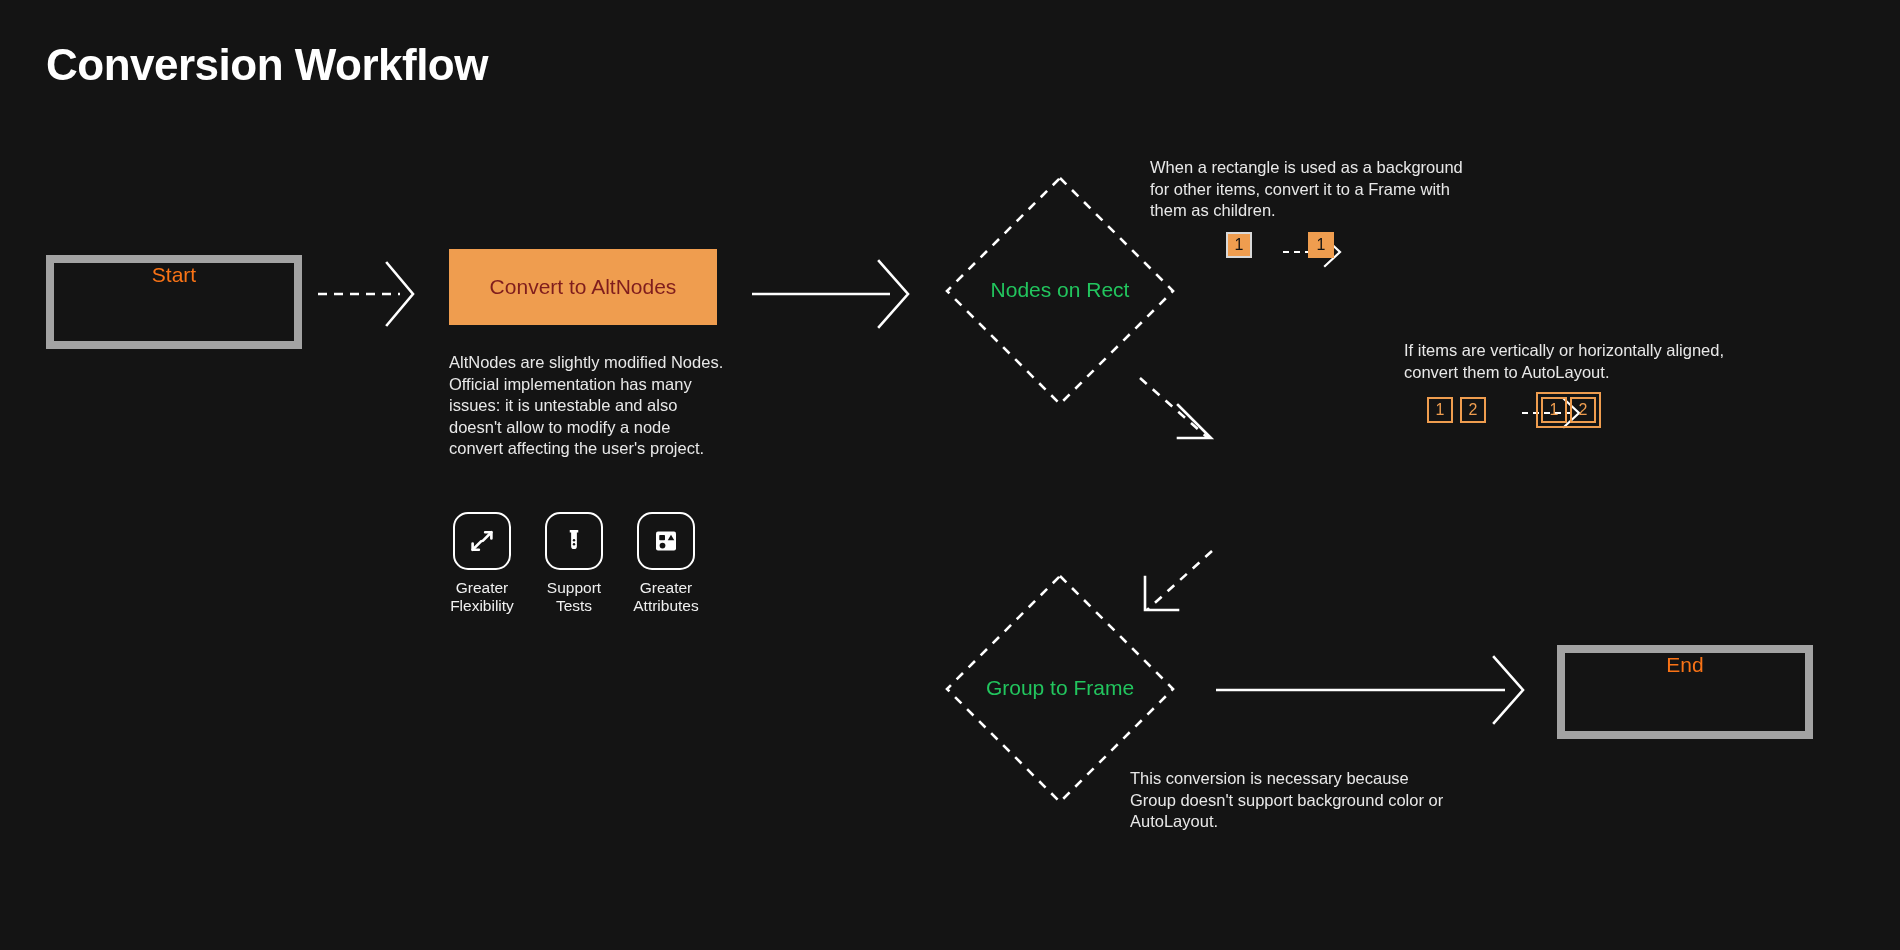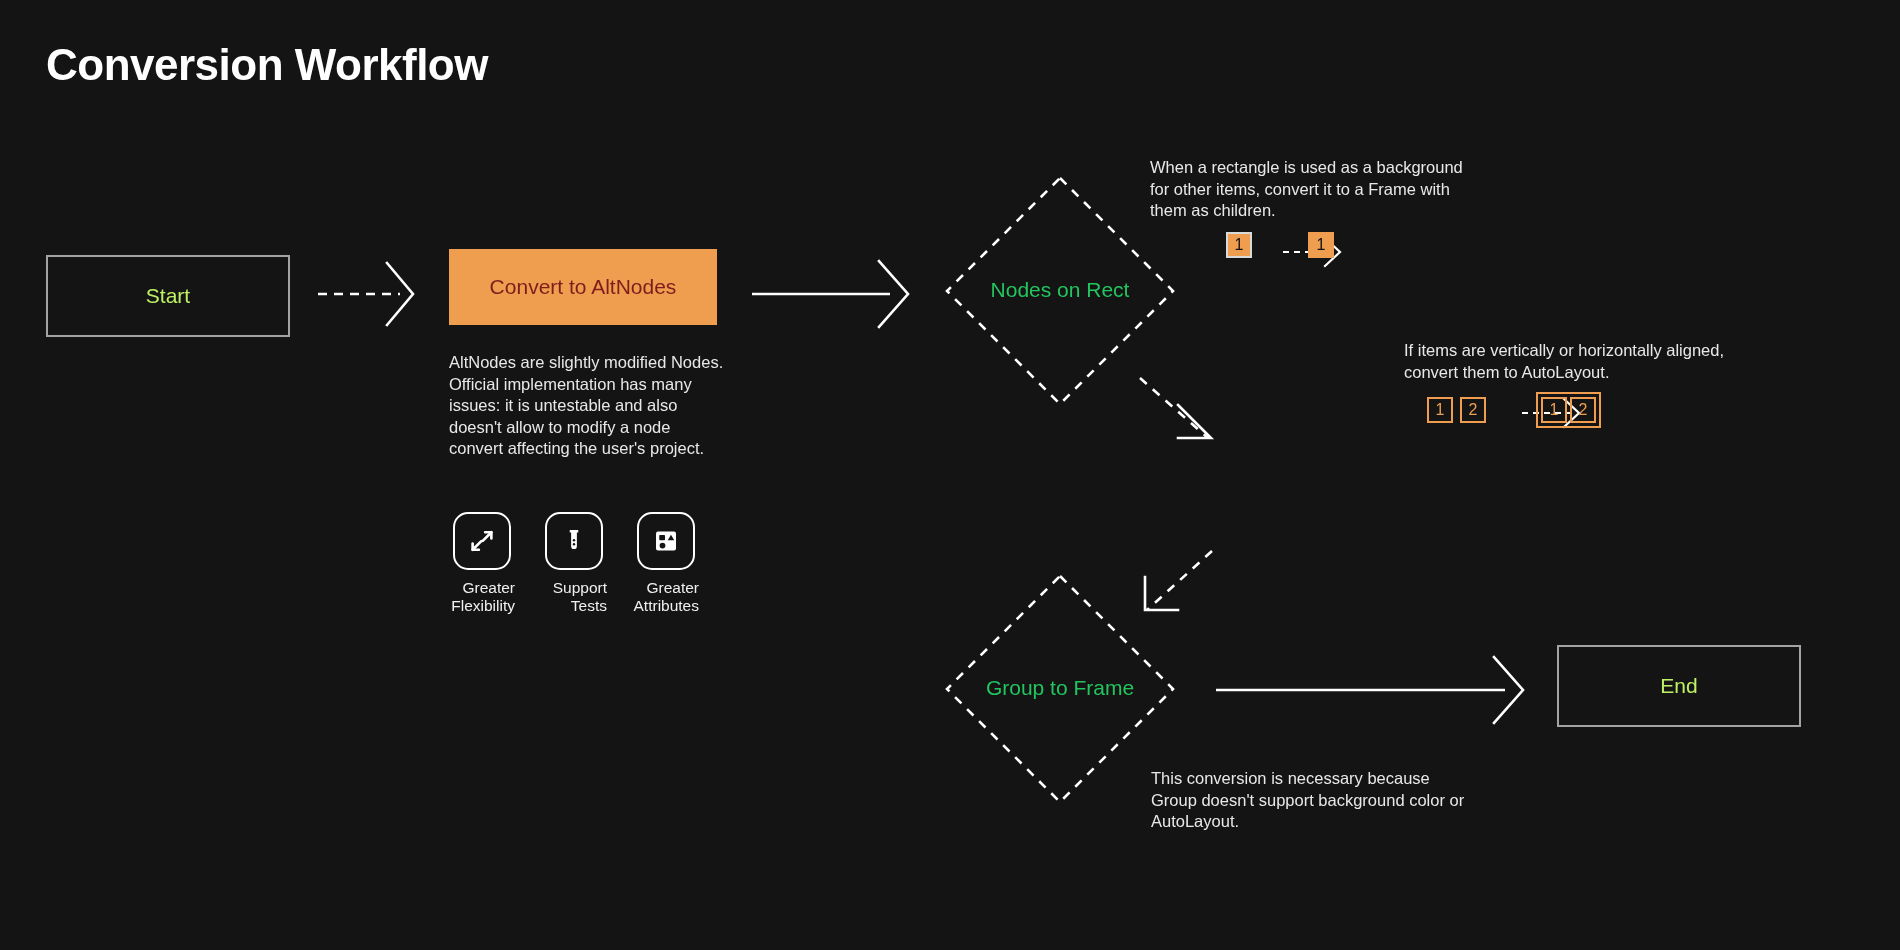--- a/index.html
+++ b/index.html
@@ -29,27 +29,27 @@
     top: 40px;
     font-size: 44px;
     font-weight: bold;
     letter-spacing: -0.5px;
     color: #ffffff;
     white-space: nowrap;
   }
 
   
   .term-box {
-    border: 2px solid #a3a3a3;
+    border: 8px solid #a3a3a3;
     background: transparent;
     display: flex;
-    align-items: center;
+    align-items: flex-start;
     justify-content: center;
     font-size: 21px;
-    color: #bef264;
+    color: #f97316;
   }
   #start-box { left: 46px;  top: 255px; width: 240px; height: 78px; }
   #end-box   { left: 1557px; top: 645px; width: 240px; height: 78px; }
 
   
   #convert-box {
     left: 449px; top: 249px; width: 268px; height: 76px;
     background: #ef9d4f;
     display: flex;
     align-items: center;
@@ -61,41 +61,41 @@
   
   .para {
     font-size: 16.5px;
     line-height: 21.5px;
     color: #e8e8e8;
     white-space: pre-line;
   }
   #convert-desc { left: 449px; top: 352px; width: 278px; }
   #rect-note    { left: 1150px; top: 157px; width: 320px; }
   #auto-note    { left: 1404px; top: 340px; width: 340px; }
-  #group-note   { left: 1130px; top: 768px; width: 320px; margin-left: 21px; }
+  #group-note   { left: 1130px; top: 768px; width: 320px; }
 
   
   #features {
     left: 449px; top: 512px;
     display: flex;
     gap: 26px;
   }
   .feature { width: 66px; display: flex; flex-direction: column; align-items: center; }
   .feature-icon {
     width: 58px; height: 58px;
     border: 2px solid #ffffff;
     border-radius: 15px;
     display: flex; align-items: center; justify-content: center;
     box-sizing: border-box;
   }
   .feature-label {
     margin-top: 9px;
     font-size: 15.5px;
     line-height: 18px;
-    text-align: right;
+    text-align: center;
     color: #f0f0f0;
     white-space: pre-line;
   }
 
   
   .diamond-wrap { }
   .diamond-label {
     position: absolute;
     left: 0; right: 0;
     text-align: center;

